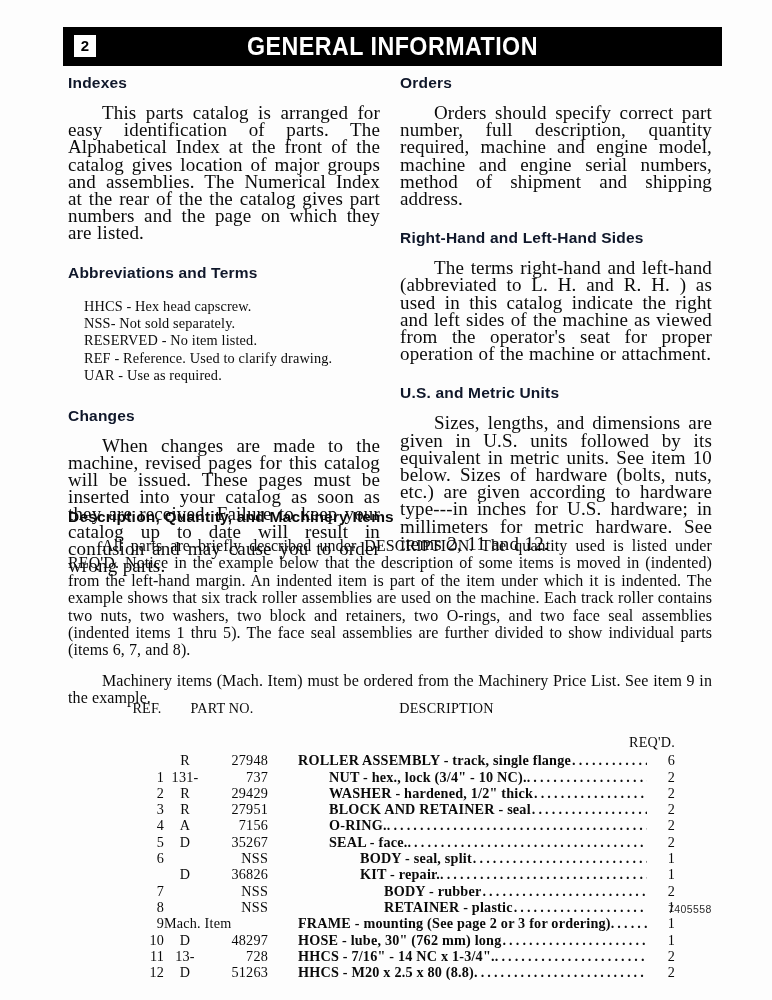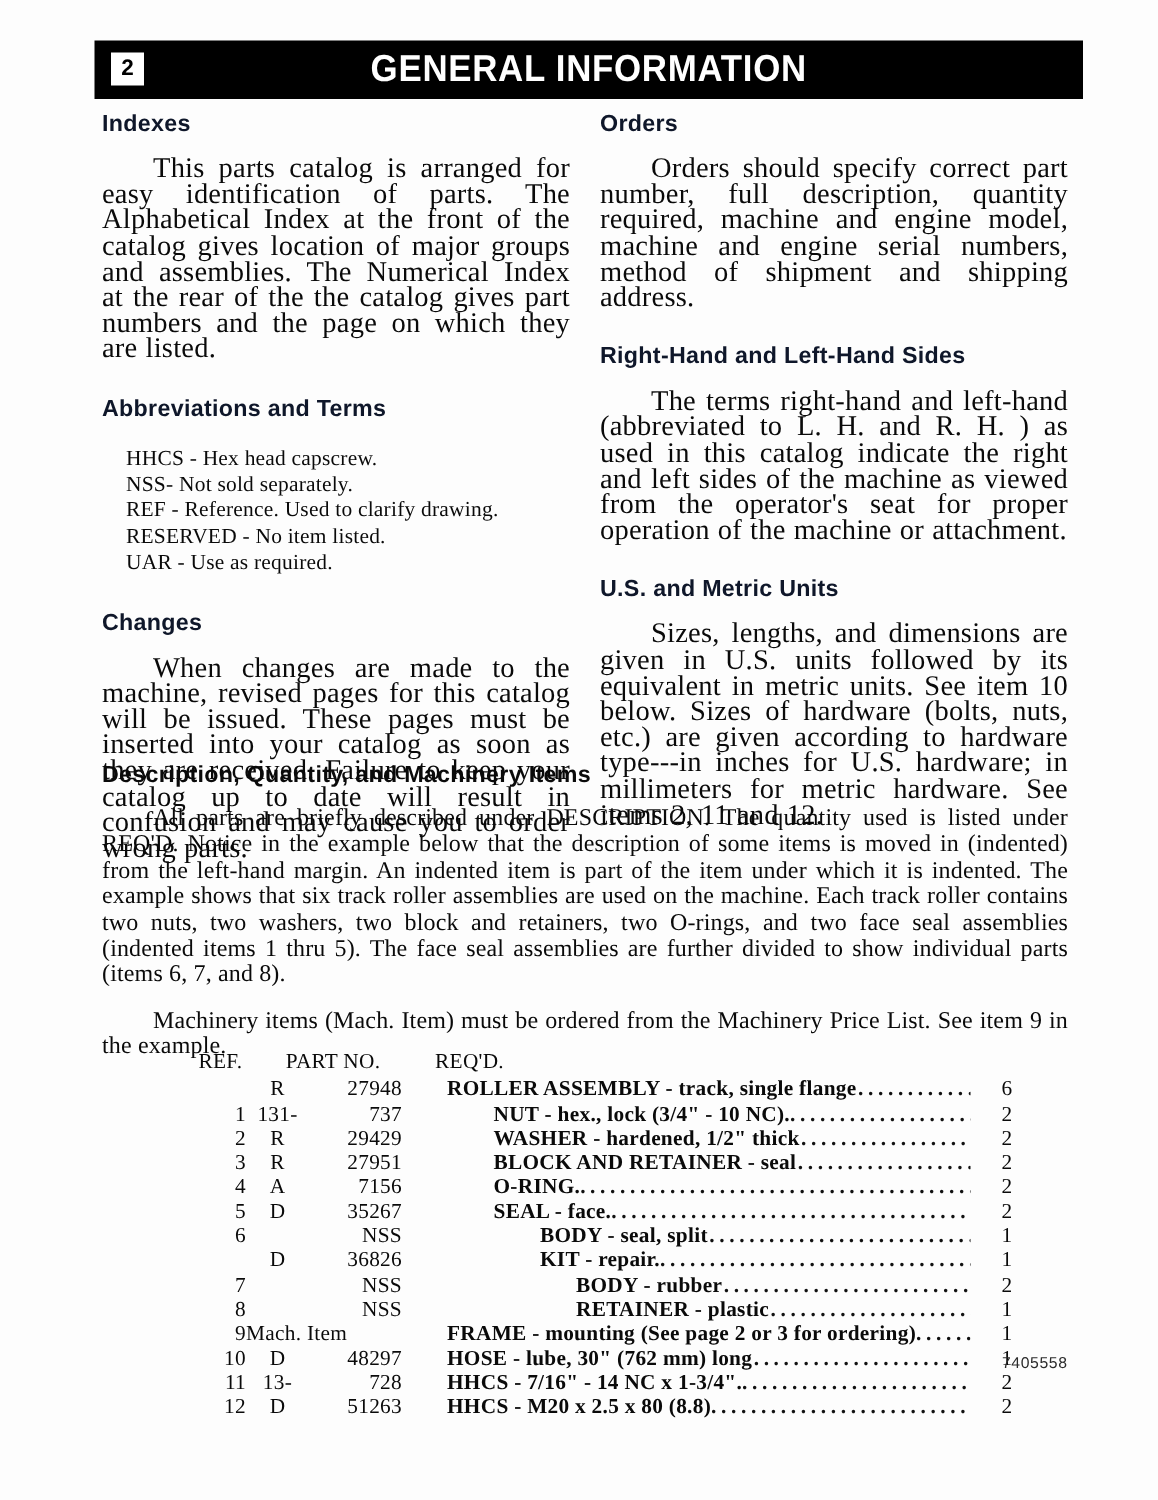--- a/index.html
+++ b/index.html
@@ -199,21 +199,21 @@
 
   
   .thead {
     display: flex;
     white-space: nowrap;
     margin-bottom: 2px;
   }
   .th-ref   { width: 34px; flex: 0 0 34px; text-align: center; }
   .th-part  { width: 104px; flex: 0 0 104px; text-align: center; padding-left: 6px;}
   .th-desc  { flex: 1 1 auto; text-align: center; padding-left: 6px;}
-  .th-req   { flex: 0 0 62px; text-align: right; }
+  .th-req   { flex: 0 0 62px; text-align: right; margin-top: 34px; }
 
   
   .doc-code {
     position: absolute;
     left: 668px;
     top: 903px;
     font-family: "Liberation Sans", "DejaVu Sans", sans-serif;
     font-size: 10.5px;
     letter-spacing: 0.4px;
     color: #2b2b2b;
@@ -234,22 +234,22 @@
     <div class="sec-block">
       <h2 class="sec-head">Indexes</h2>
       <p class="body">This parts catalog is arranged for easy identification of parts. The Alphabetical Index at the front of the catalog gives location of major groups and assemblies. The Numerical Index at the rear of the the catalog gives part numbers and the page on which they are listed.</p>
     </div>
 
     <div class="sec-block">
       <h2 class="sec-head">Abbreviations and Terms</h2>
       <ul class="abbrev">
         <li>HHCS - Hex head capscrew.</li>
         <li>NSS- Not sold separately.</li>
+        <li>RESERVED - No item listed.</li>
         <li>REF - Reference. Used to clarify drawing.</li>
-        <li>RESERVED - No item listed.</li>
         <li>UAR - Use as required.</li>
       </ul>
     </div>
 
     <div class="sec-block">
       <h2 class="sec-head">Changes</h2>
       <p class="body">When changes are made to the machine, revised pages for this catalog will be issued. These pages must be inserted into your catalog as soon as they are received. Failure to keep your catalog up to date will result in confusion and may cause you to order wrong parts.</p>
     </div>
 
   </div>
@@ -276,20 +276,21 @@
   <div class="fullwidth">
     <h2 class="sec-head-center">Description, Quantity, and Machinery Items</h2>
     <p class="wide">All parts are briefly described under DESCRIPTION. The quantity used is listed under REQ'D. Notice in the example below that the description of some items is moved in (indented) from the left-hand margin. An indented item is part of the item under which it is indented. The example shows that six track roller assemblies are used on the machine. Each track roller contains two nuts, two washers, two block and retainers, two O-rings, and two face seal assemblies (indented items 1 thru 5). The face seal assemblies are further divided to show individual parts (items 6, 7, and 8).</p>
     <p class="wide">Machinery items (Mach. Item) must be ordered from the Machinery Price List. See item 9 in the example.</p>
   </div>
 
   <div class="parts">
     <div class="thead">
       <div class="th-ref">REF.</div>
       <div class="th-part">PART NO.</div>
+      <div class="th-desc">DESCRIPTION</div>
       <div class="th-req">REQ'D.</div>
     </div>
     <div id="parts-body">
         <div class="prow">
           <div class="c-ref"></div>
           <div class="c-pfx">R</div>
           <div class="c-pno">27948</div>
           <div class="c-desc ind0">
             <span class="d-text">ROLLER ASSEMBLY - track, single flange</span>
             <span class="leader"></span>

